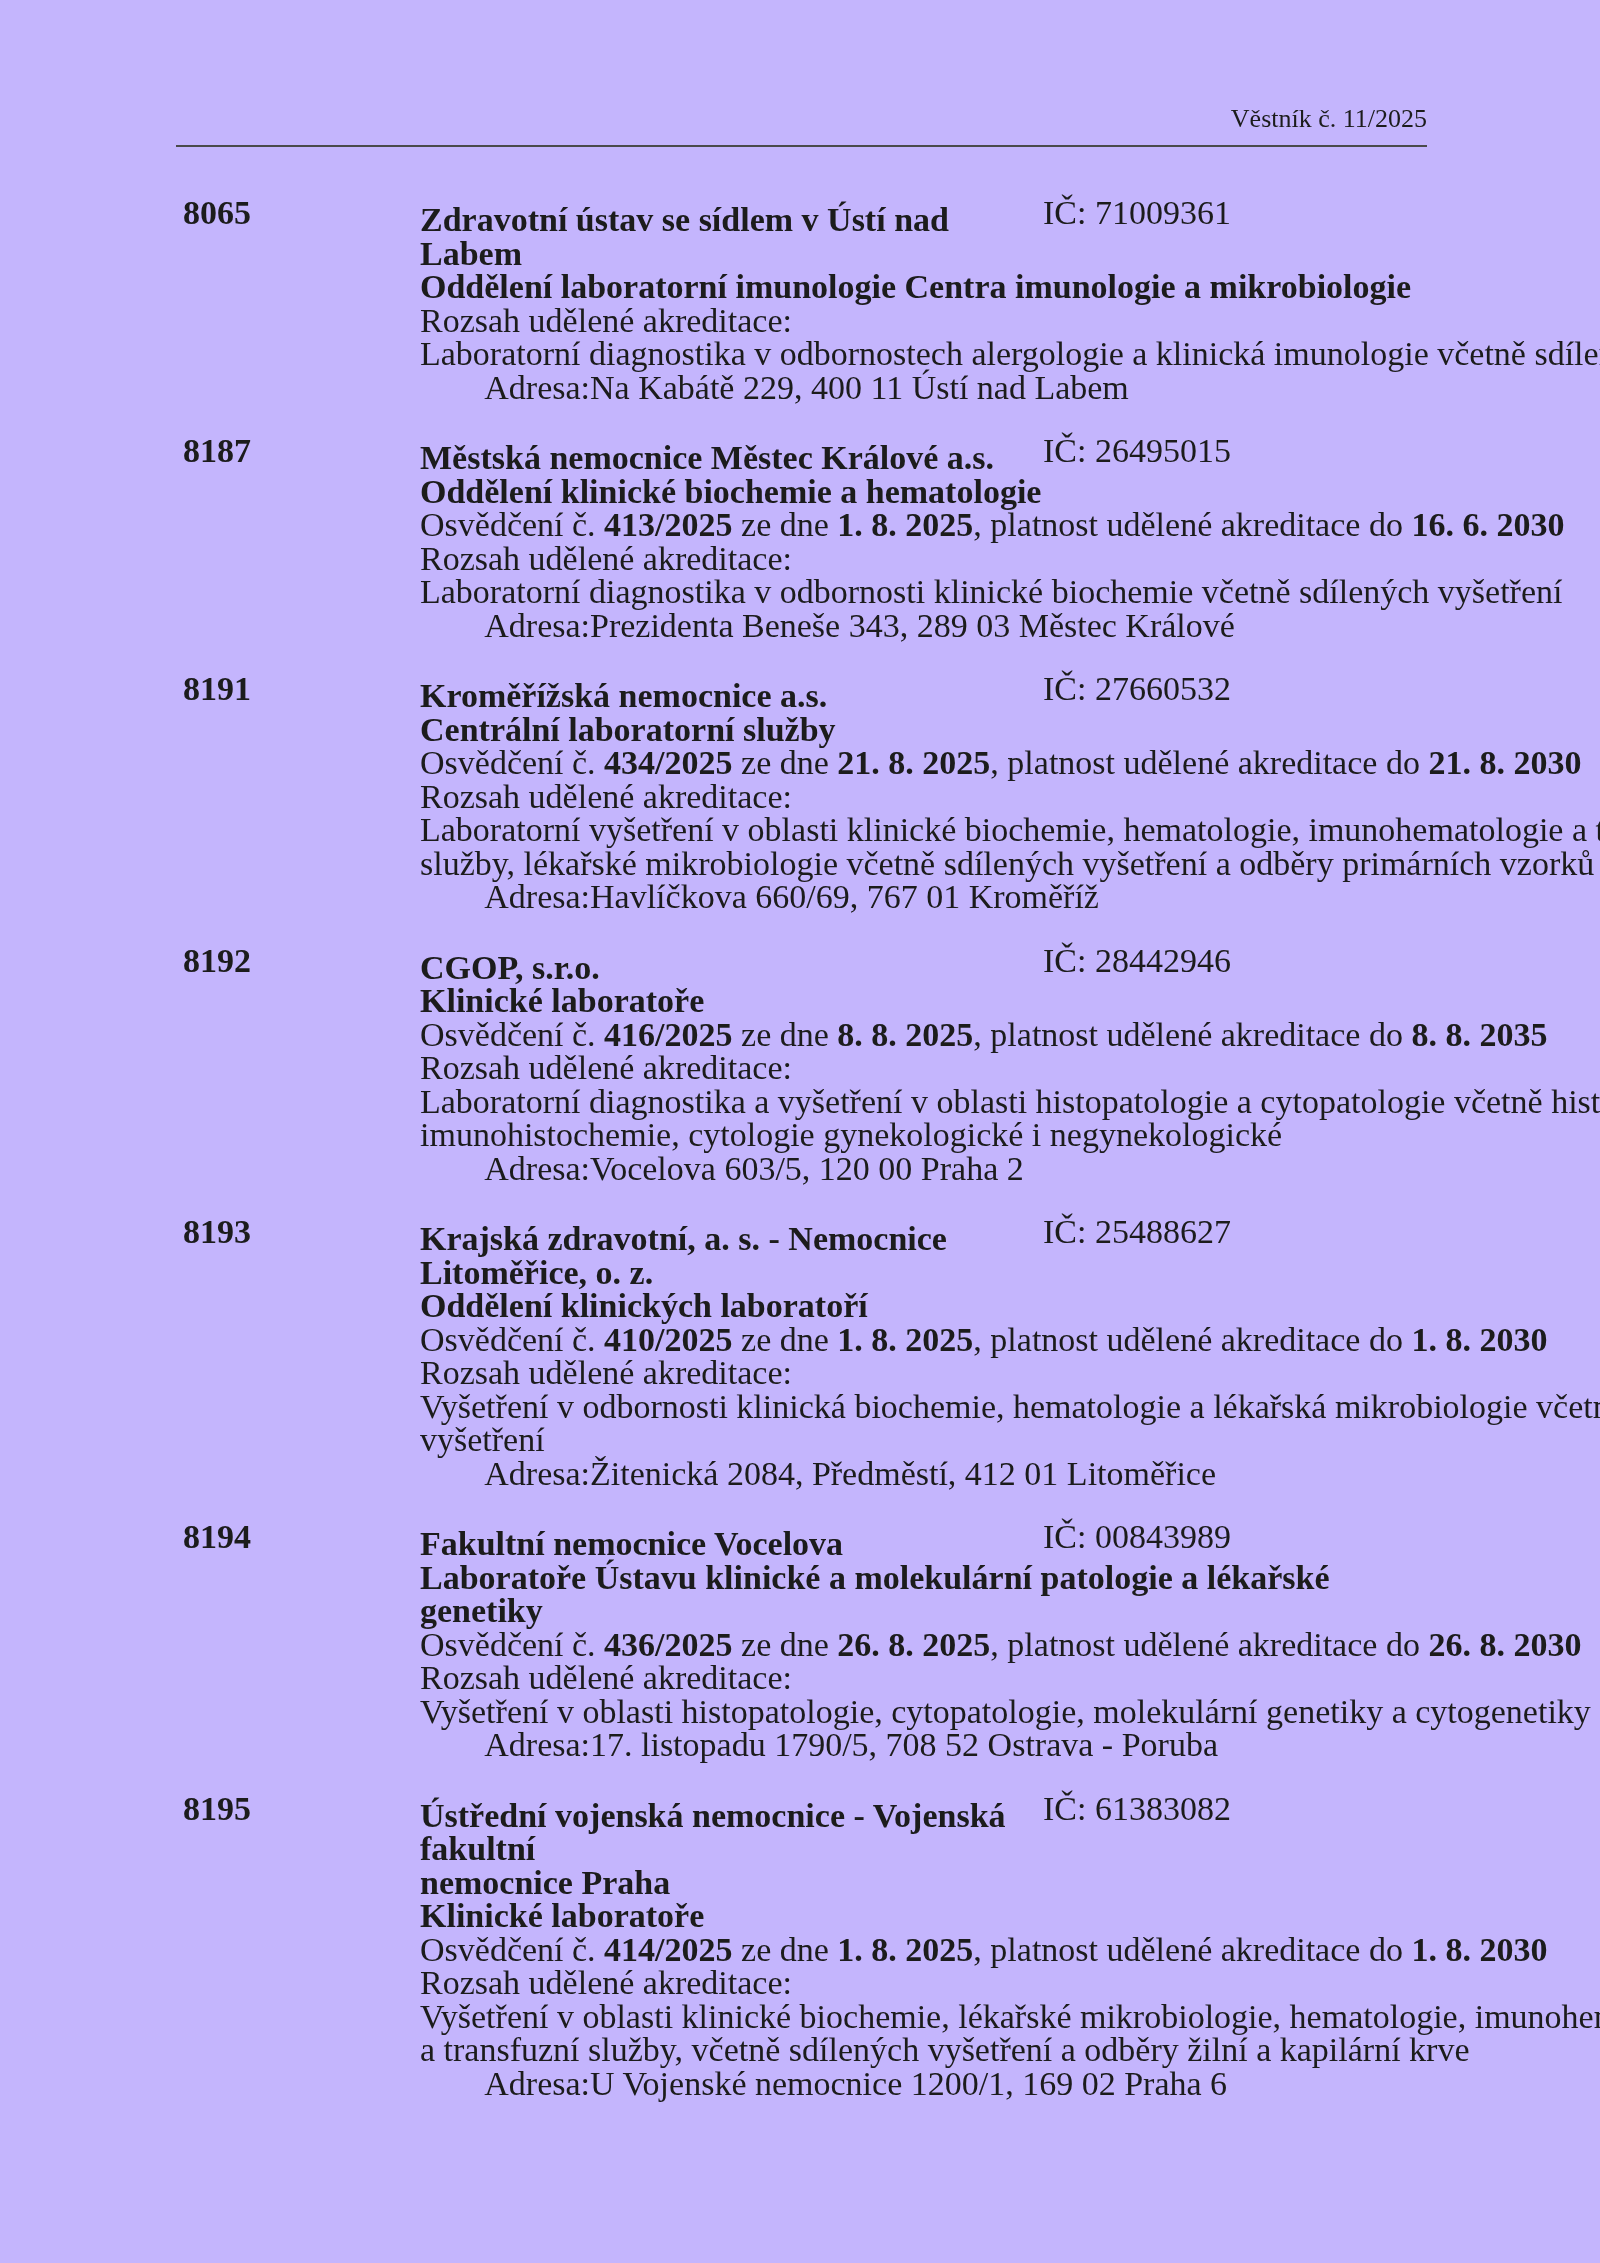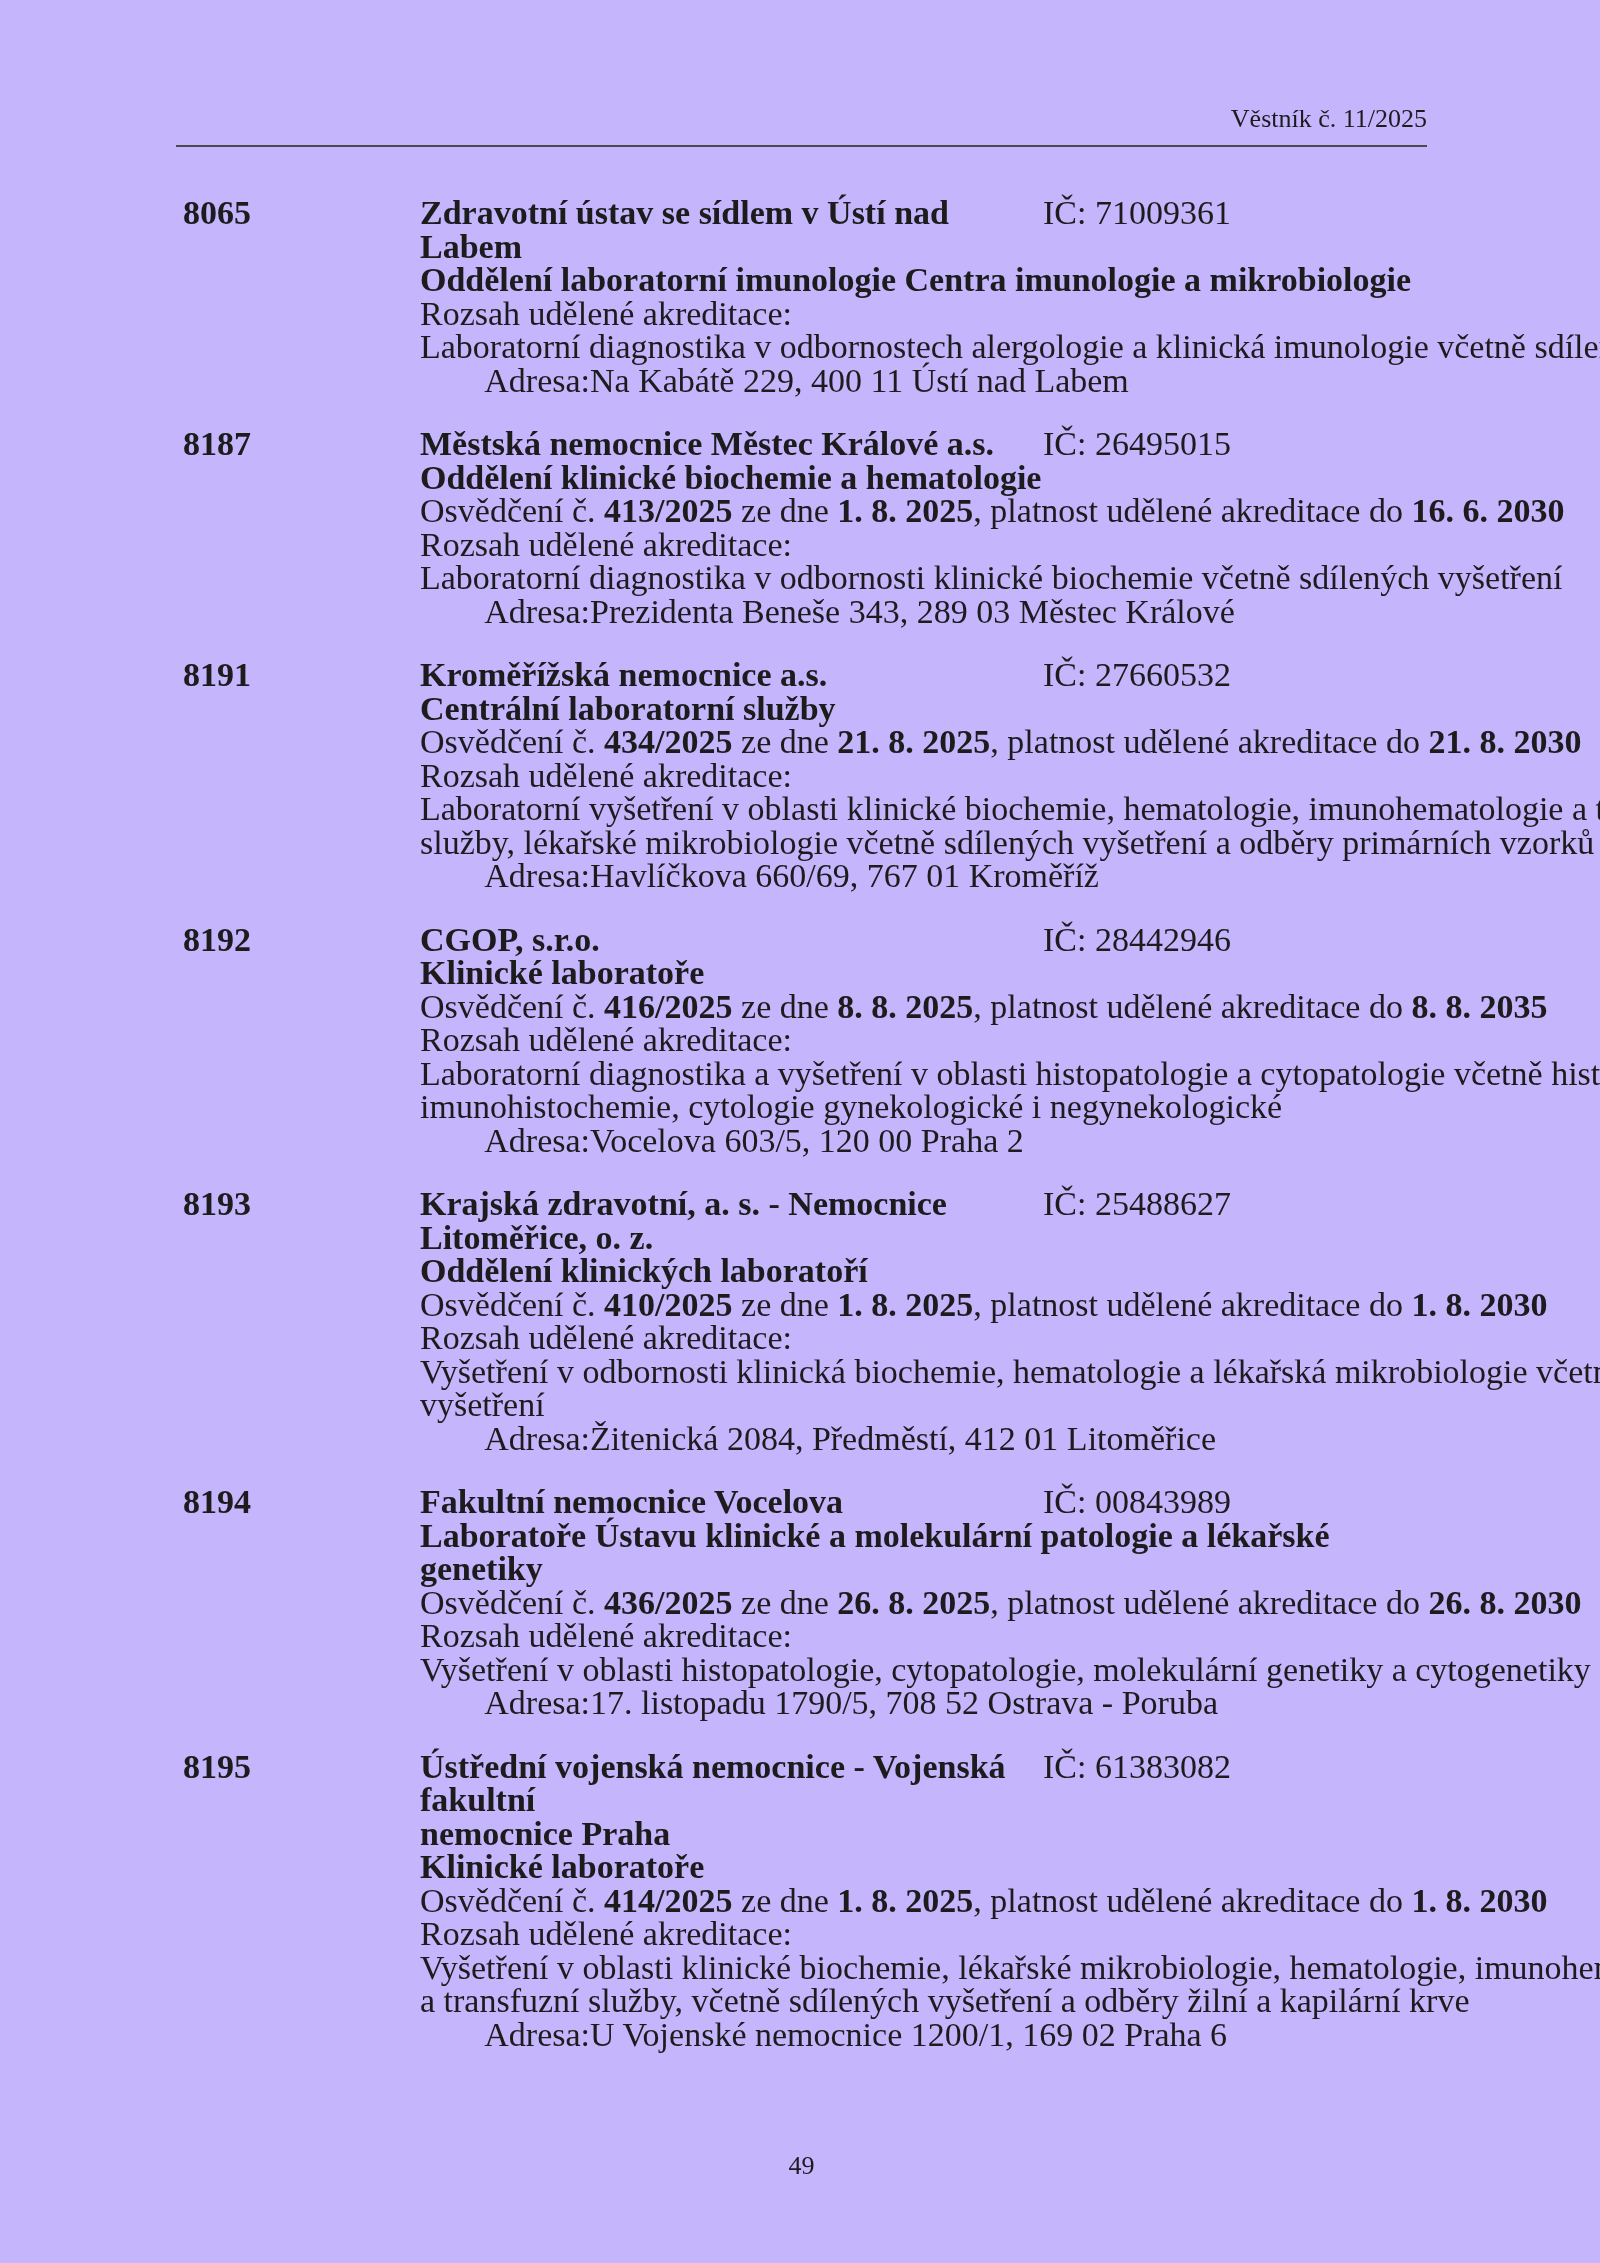--- a/index.html
+++ b/index.html
@@ -26,21 +26,21 @@
     position:absolute;
     left:183px; top:196px;
     width:1244px;
     font-size:34px;
     line-height:33.5px;
   }
   .entry { display:flex; margin-bottom:30px; }
   .num { width:237px; font-weight:bold; flex:0 0 237px; }
   .body { width:1007px; flex:1 1 auto; }
   .name-row { position:relative; }
-  .org { font-weight:bold; white-space:pre-line; display:inline-block; vertical-align:top; max-width:610px; }
+  .org { font-weight:bold; white-space:pre-line; display:inline-block; vertical-align:top; max-width:610px;margin-top:7px; }
   .ic { position:absolute; left:623px; top:0; font-weight:normal; white-space:nowrap; }
   .dept { font-weight:bold; }
   .cert { white-space:nowrap; }
   .cert .b { font-weight:bold; }
   .scope { white-space:pre; }
   .addr { display:flex;text-align:right; }
   .addr-label { width:170px; flex:0 0 170px; }
   .addr-value { white-space:nowrap; }
   .footer {
     position:absolute;
@@ -166,17 +166,14 @@
 a transfuzní služby, včetně sdílených vyšetření a odběry žilní a kapilární krve</div>
         <div class="addr">
             <span class="addr-label">Adresa:</span>
             <span class="addr-value">U Vojenské nemocnice 1200/1, 169 02 Praha 6</span>
           </div>
       </div>
     </div>
 
   </div>
 
-  <div class="footer">
-    <span>49</span>
-  </div>
 
 </div>
 
 </body></html>

